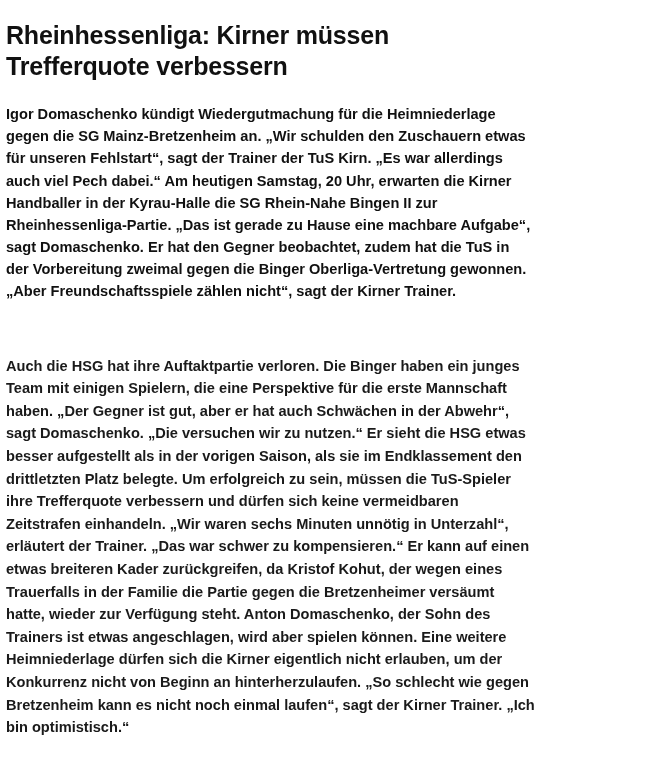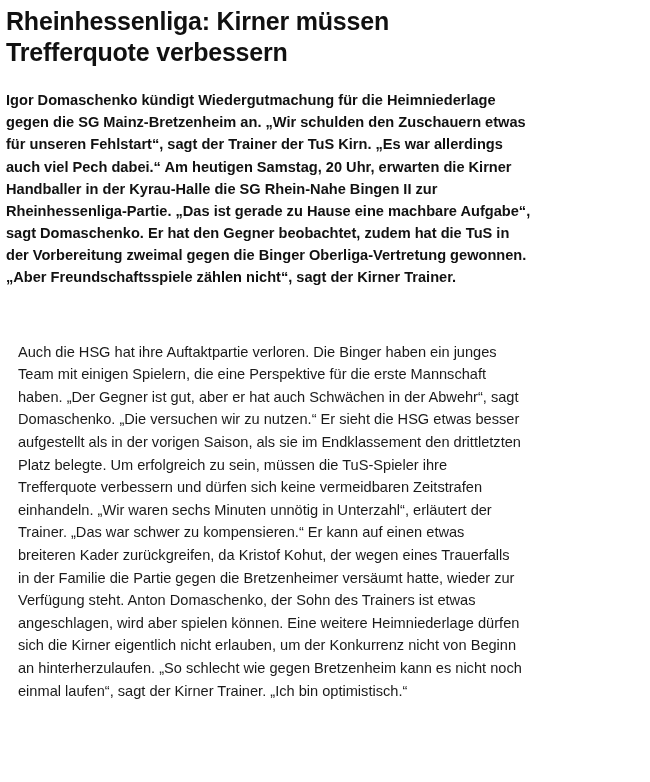--- a/index.html
+++ b/index.html
@@ -7,44 +7,44 @@
     padding: 0;
     background: #ffffff;
   }
   body {
     width: 650px;
     min-height: 782px;
     font-family: "Liberation Sans", sans-serif;
     color: #1a1a1a;
   }
   .article {
-    padding: 6px 6px 10px 6px;
+    padding: 20px 6px 10px 6px;
     box-sizing: border-box;
     width: 542px;
   }
   .headline {
     font-size: 25px;
     font-weight: bold;
     line-height: 1.22;
     margin: 0 0 22px 0;
     color: #111111;
     letter-spacing: -0.2px;
   }
   .lead {
     font-size: 14.6px;
     font-weight: bold;
     line-height: 1.52;
     margin: 12px 0 52px 0;
     color: #111111;
   }
   .body-text {
     font-size: 14.6px;
-    font-weight: normal;
+    font-weight: bold;
     line-height: 1.55;
-    margin: 12px;
+    margin: 0;
     color: #1a1a1a;
   }
 </style>
 </head>
 <body>
 
 <div class="article">
   <h1 class="headline">Rheinhessenliga: Kirner müssen Trefferquote verbessern</h1>
   <p class="lead">Igor Domaschenko kündigt Wiedergutmachung für die Heimniederlage gegen die SG Mainz-Bretzenheim an. „Wir schulden den Zuschauern etwas für unseren Fehlstart“, sagt der Trainer der TuS Kirn. „Es war allerdings auch viel Pech dabei.“ Am heutigen Samstag, 20 Uhr, erwarten die Kirner Handballer in der Kyrau-Halle die SG Rhein-Nahe Bingen II zur Rheinhessenliga-Partie. „Das ist gerade zu Hause eine machbare Aufgabe“, sagt Domaschenko. Er hat den Gegner beobachtet, zudem hat die TuS in der Vorbereitung zweimal gegen die Binger Oberliga-Vertretung gewonnen. „Aber Freundschaftsspiele zählen nicht“, sagt der Kirner Trainer.</p>
   <p class="body-text">Auch die HSG hat ihre Auftaktpartie verloren. Die Binger haben ein junges Team mit einigen Spielern, die eine Perspektive für die erste Mannschaft haben. „Der Gegner ist gut, aber er hat auch Schwächen in der Abwehr“, sagt Domaschenko. „Die versuchen wir zu nutzen.“ Er sieht die HSG etwas besser aufgestellt als in der vorigen Saison, als sie im Endklassement den drittletzten Platz belegte. Um erfolgreich zu sein, müssen die TuS-Spieler ihre Trefferquote verbessern und dürfen sich keine vermeidbaren Zeitstrafen einhandeln. „Wir waren sechs Minuten unnötig in Unterzahl“, erläutert der Trainer. „Das war schwer zu kompensieren.“ Er kann auf einen etwas breiteren Kader zurückgreifen, da Kristof Kohut, der wegen eines Trauerfalls in der Familie die Partie gegen die Bretzenheimer versäumt hatte, wieder zur Verfügung steht. Anton Domaschenko, der Sohn des Trainers ist etwas angeschlagen, wird aber spielen können. Eine weitere Heimniederlage dürfen sich die Kirner eigentlich nicht erlauben, um der Konkurrenz nicht von Beginn an hinterherzulaufen. „So schlecht wie gegen Bretzenheim kann es nicht noch einmal laufen“, sagt der Kirner Trainer. „Ich bin optimistisch.“</p>

